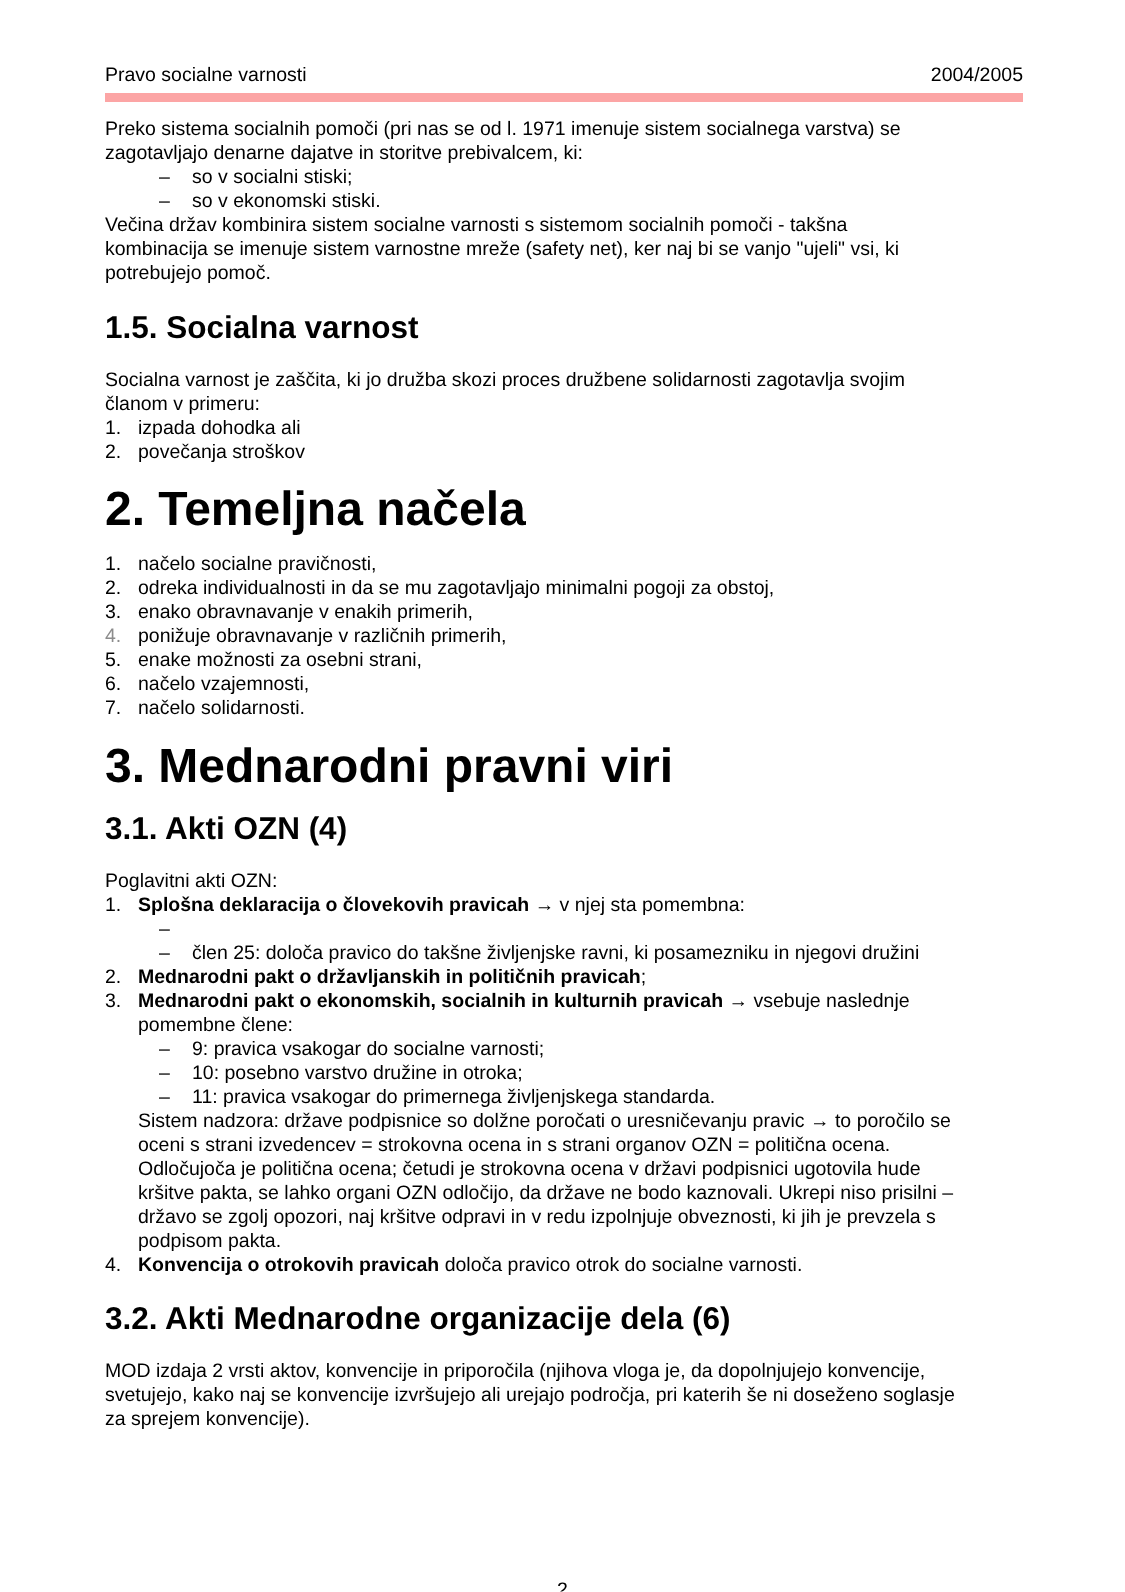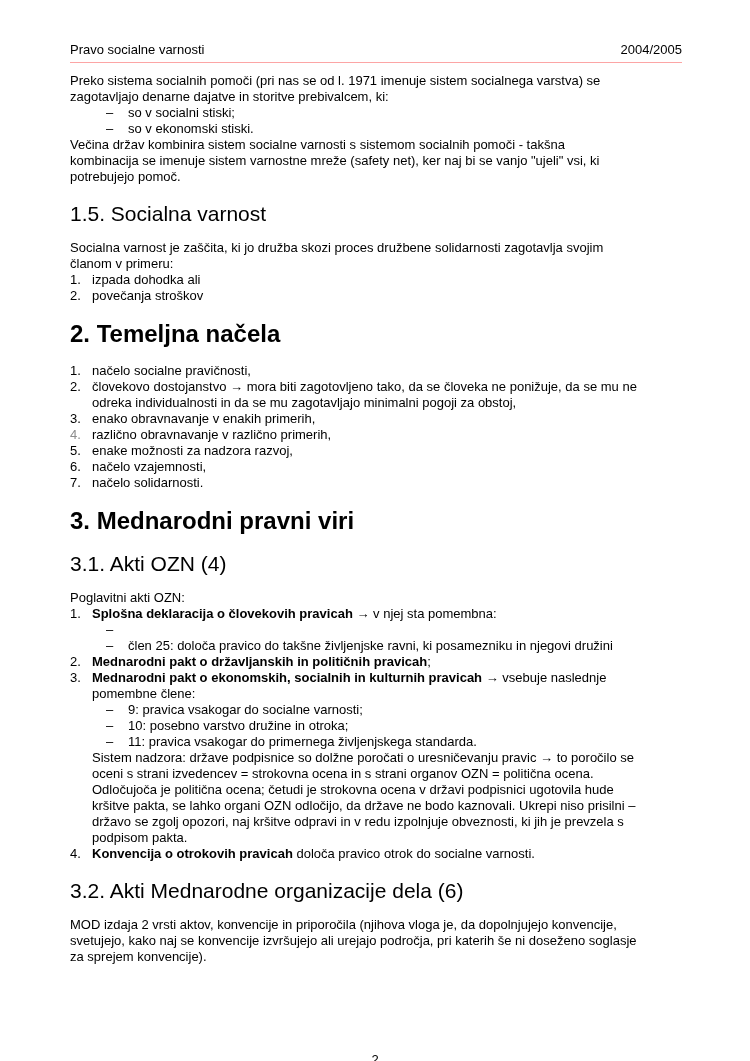--- a/index.html
+++ b/index.html
@@ -7,36 +7,36 @@
   body {
     width:750px; height:1061px;
     font-family:"Liberation Sans", sans-serif;
     font-size:13px; line-height:16px; color:#000;
     position:relative; overflow:hidden;
   }
   .page { position:relative; width:750px; height:1061px; background:#fff; }
 
   .page-header {
     margin:42px 0 0 70px; width:612px;
-    padding-bottom:4px; border-bottom:1px solid #fca5a5;
+    padding-bottom:4px; border-bottom:6px solid #fca5a5;
     display:flex; justify-content:space-between;
   }
 
   .content { margin-left:70px; width:572px; }
 
   .ln { white-space:pre; line-height:16px; height:16px; }
   .u  { }
   .b  { font-weight:bold; }
 
   h1.h1 {
-    font-size:24px; line-height:28px; font-weight:bold;
+    font-size:32px; line-height:28px; font-weight:bold;
     margin:16px 0 15px 0; letter-spacing:0;
   }
   h2.h2 {
-    font-size:21px; line-height:24px; font-weight:normal;
+    font-size:21px; line-height:24px; font-weight:bold;
     margin:17px 0 14px 0;
   }
 
   .para { margin:0; }
   .mt10 { margin-top:10px; }
   .mt6  { margin-top:6px; }
 
   .li { display:flex; }
   .li > .num { width:22px; flex-shrink:0; line-height:16px; }
   .li > .bodytx { flex:1; min-width:0; }
@@ -97,40 +97,39 @@
     <div class="para">
       <div class="li">
         <span class="num">1.</span>
         <div class="bodytx">
             <div class="ln">načelo socialne pravičnosti,</div>
           </div>
       </div>
       <div class="li">
         <span class="num">2.</span>
         <div class="bodytx">
-          <div class="ln">človekovo dostojanstvo → mora biti zagotovljeno tako, da se človeka ne ponižuje, da se mu ne</div>
           <div class="ln">odreka individualnosti in da se mu zagotavljajo minimalni pogoji za obstoj,</div>
         </div>
       </div>
       <div class="li">
         <span class="num">3.</span>
         <div class="bodytx">
             <div class="ln">enako obravnavanje v enakih primerih,</div>
           </div>
       </div>
       <div class="li">
         <span class="num gray">4.</span>
         <div class="bodytx">
-            <div class="ln">različno obravnavanje v različno primerih,</div>
+            <div class="ln">ponižuje obravnavanje v različnih primerih,</div>
           </div>
       </div>
       <div class="li">
         <span class="num">5.</span>
         <div class="bodytx">
-            <div class="ln">enake možnosti za nadzora razvoj,</div>
+            <div class="ln">enake možnosti za osebni strani,</div>
           </div>
       </div>
       <div class="li">
         <span class="num">6.</span>
         <div class="bodytx">
             <div class="ln">načelo vzajemnosti,</div>
           </div>
       </div>
       <div class="li">
         <span class="num">7.</span>

